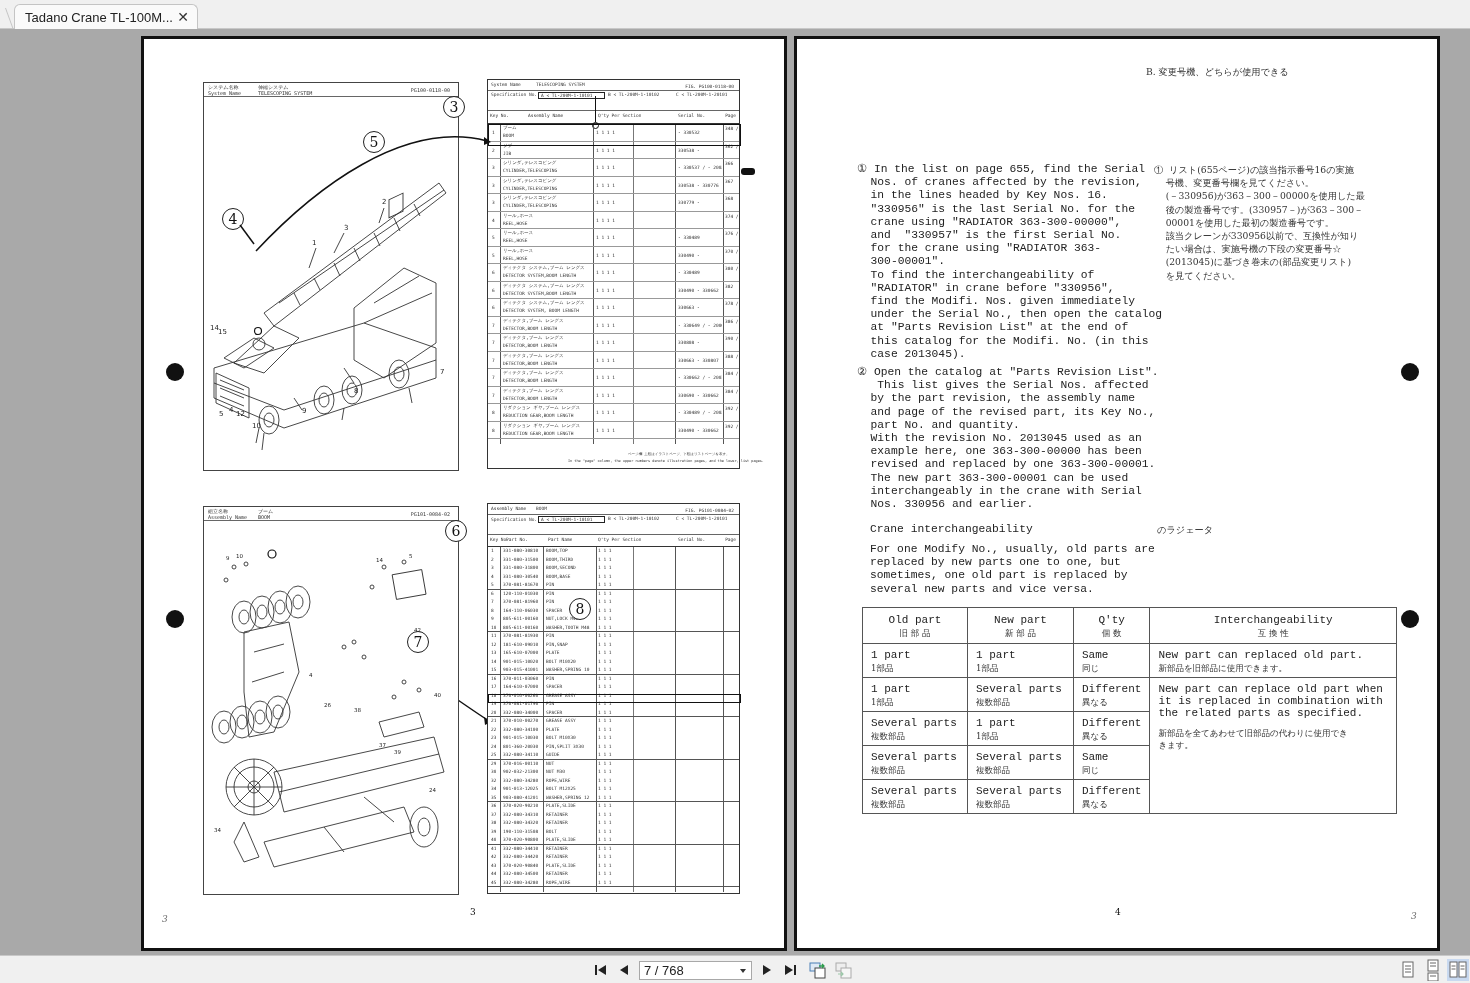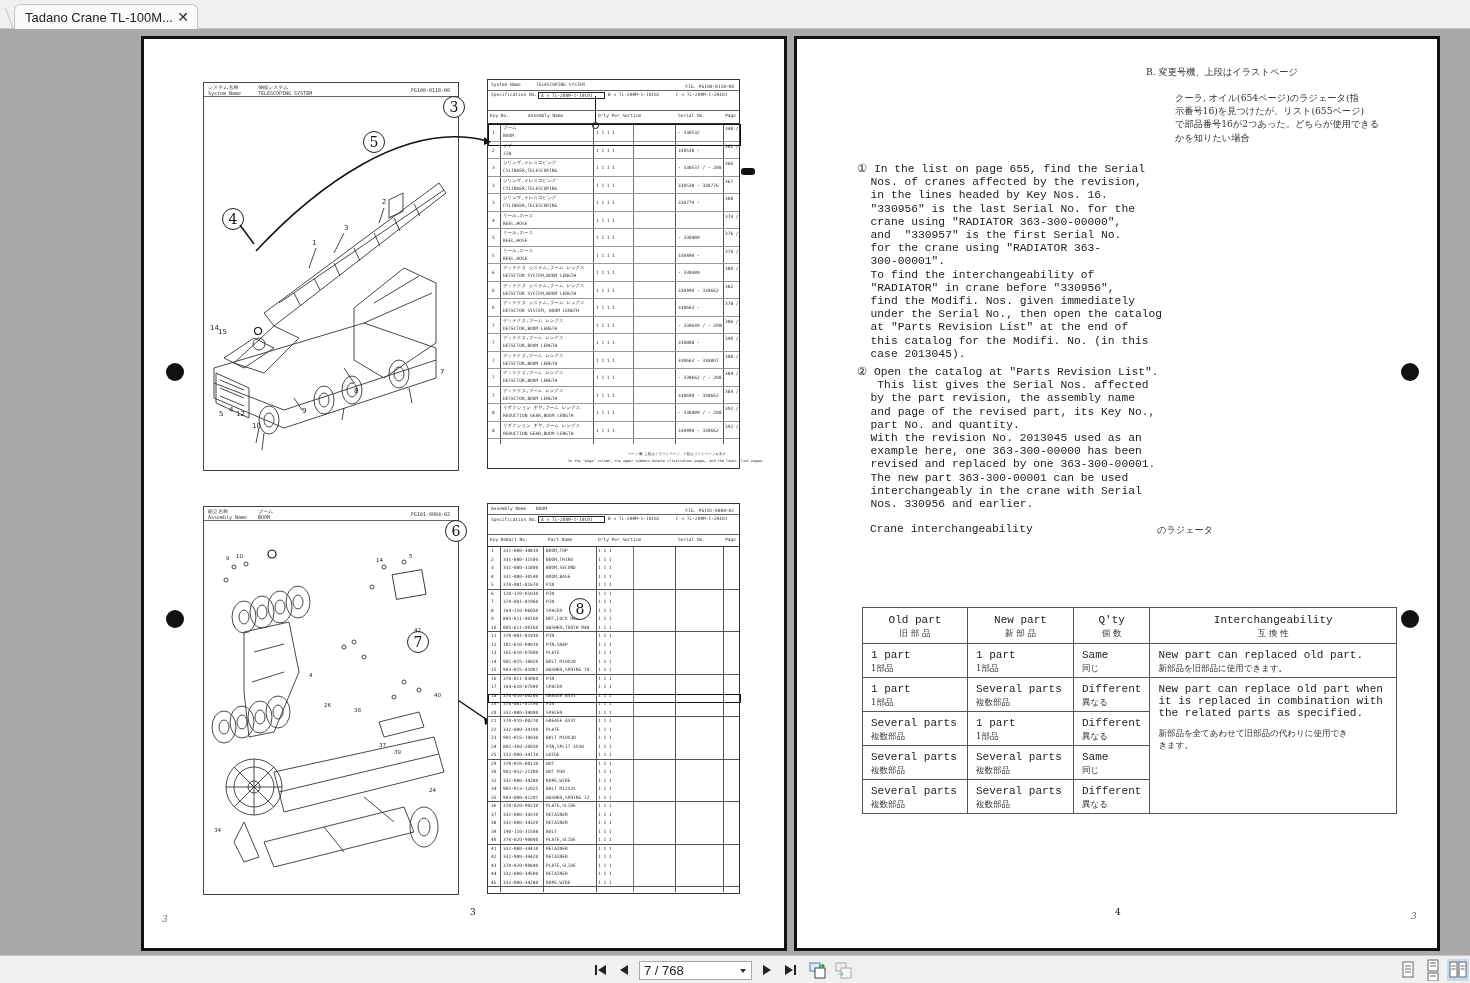--- a/index.html
+++ b/index.html
@@ -673,56 +673,65 @@
     <span class="page-num" style="left:326px; top:868px;">3</span>
     <span class="page-num" style="left:18px; top:875px; font-style:italic; color:#666;">3</span>
   </div>
 
   <div style="position:absolute; left:741px; top:139px; width:14px; height:7px; background:#111; border-radius:3px;"></div>
 
   <div class="page page-right">
     <div class="punch" style="left:604px; top:324px;"></div>
     <div class="punch" style="left:604px; top:571px;"></div>
 
-    <div class="jtext" style="left:349px; top:26px;">B. 変更号機、上段はイラストページ</div>
-    <div class="jtext" style="left:378px; top:52px;">クーラ, オイル(654ページ)のラジェータ(指
-示番号16)を見つけたが、リスト(655ページ)
-で部品番号16が2つあった。どちらが使用できる
-かを知りたい場合</div>
+    <div class="jtext" style="left:349px; top:26px;">B. 変更号機、どちらが使用できる</div>
 
     <div class="rtext" style="left:60px; top:124px;">① In the list on page 655, find the Serial
   Nos. of cranes affected by the revision,
   in the lines headed by Key Nos. 16.
   "330956" is the last Serial No. for the
   crane using "RADIATOR 363-300-00000",
   and  "330957" is the first Serial No.
   for the crane using "RADIATOR 363-
   300-00001".
   To find the interchangeability of
   "RADIATOR" in crane before "330956",
   find the Modifi. Nos. given immediately
   under the Serial No., then open the catalog
   at "Parts Revision List" at the end of
   this catalog for the Modifi. No. (in this
   case 2013045).</div>
+    <div class="jtext" style="left:357px; top:124px;">①  リスト(655ページ)の該当指示番号16の実施
+    号機、変更番号欄を見てください。
+    (－330956)が363－300－00000を使用した最
+    後の製造番号です。(330957－)が363－300－
+    00001を使用した最初の製造番号です。
+    該当クレーンが330956以前で、互換性が知り
+    たい場合は、実施号機の下段の変更番号☆
+    (2013045)に基づき巻末の(部品変更リスト)
+    を見てください。</div>
 
     <div class="rtext" style="left:60px; top:327px;">② Open the catalog at "Parts Revision List".
    This list gives the Serial Nos. affected
   by the part revision, the assembly name
   and page of the revised part, its Key No.,
   part No. and quantity.
   With the revision No. 2013045 used as an
   example here, one 363-300-00000 has been
   revised and replaced by one 363-300-00001.
   The new part 363-300-00001 can be used
   interchangeably in the crane with Serial
   Nos. 330956 and earlier.</div>
 
     <div class="rtext" style="left:73px; top:484px;">Crane interchangeability</div>
     <div class="jtext" style="left:360px; top:484px;">のラジェータ</div>
+    <div class="rtext" style="left:73px; top:504px;">For one Modify No., usually, old parts are
+replaced by new parts one to one, but
+sometimes, one old part is replaced by
+several new parts and vice versa.</div>
 
     <table class="itable">
       <colgroup>
           <col style="width:105px">
           <col style="width:106px">
           <col style="width:72px">
           <col>
         </colgroup>
       <thead>
         <tr>

